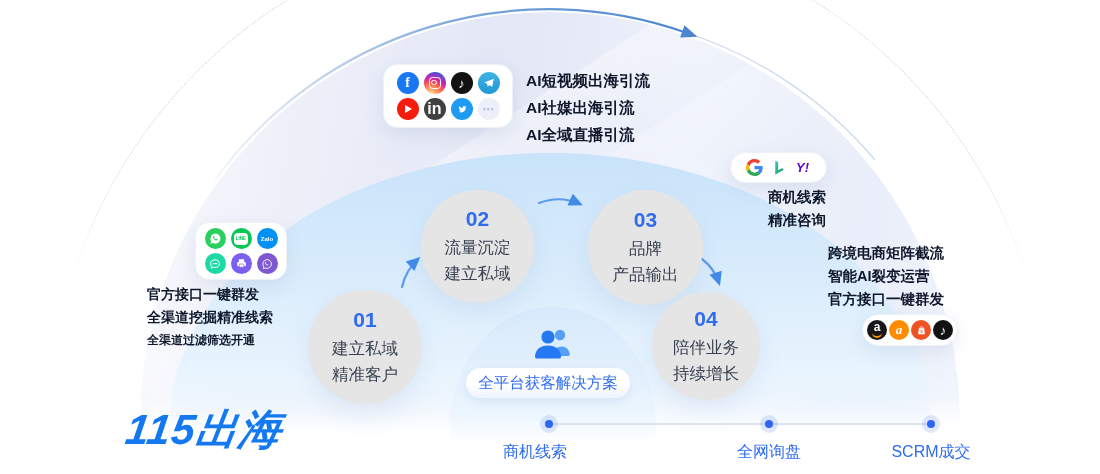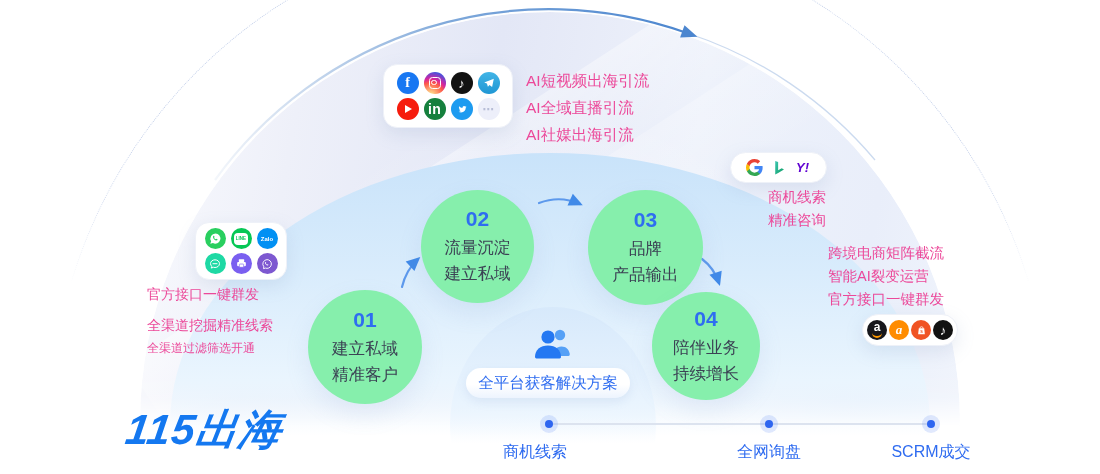--- a/index.html
+++ b/index.html
@@ -39,46 +39,46 @@
   .fb{background:#1877f2;font-size:14px;font-family:"Liberation Serif",serif;}
   .ig{background:radial-gradient(circle at 30% 107%,#fdf497 0%,#fd5949 45%,#d6249f 60%,#285AEB 90%);}
   .ig-box{width:10px;height:10px;border:1.6px solid #fff;border-radius:3.5px;position:relative;}
   .ig-box::after{content:"";position:absolute;width:3.6px;height:3.6px;border:1.5px solid #fff;
     border-radius:50%;left:1.6px;top:1.6px;}
   .tk{background:#121212;font-size:13px;}
   .tg{background:linear-gradient(#41b4e6,#2097d4);}
   .yt{background:#f61c0d;}
   .yt-tri{width:0;height:0;border-left:7px solid #fff;border-top:4.5px solid transparent;
     border-bottom:4.5px solid transparent;margin-left:2px;}
-  .li{background:#15803d;font-size:14px;letter-spacing:.2px;}
+  .li{background:#404040;font-size:16px;letter-spacing:.2px;}
   .tw{background:#1d9bf0;}
   .more{background:#edeffa;color:#b7bdd6;font-size:11px;letter-spacing:1px;}
   .wa{background:#29cf5f;}
   .ln{background:#06c755;}
   .line-inner{background:#fff;border-radius:4px;width:14px;height:12px;display:flex;
     align-items:center;justify-content:center;color:#06c755;font-size:4.5px;font-weight:bold;}
   .za{background:#0190f3;font-size:6px;}
   .ch{background:#1ed9a4;}
   .fx{background:#7a5ff0;}
   .vb{background:#7d58d0;}
   .gg{background:transparent;}
   .bg-bing{background:transparent;}
   .yh{background:transparent;color:#5f01d1;font-size:13px;font-style:italic;font-weight:800;}
   .am{background:#17171c;flex-direction:column;font-size:12px;line-height:9px;}
   .am .smile{display:block;width:10px;height:4px;border-bottom:2px solid #ff9900;border-radius:0 0 9px 9px;}
   .ab{background:#ff8c00;font-style:italic;font-size:13px;font-family:"Liberation Serif",serif;}
   .sp{background:#f05323;}
 
   
-  .tline{color:#ec4899;font-size:14.5px;line-height:23px;font-weight:400;white-space:nowrap;}
+  .tline{color:#0f172a;font-size:14.5px;line-height:23px;font-weight:700;white-space:nowrap;}
   .ai-lines .tline{font-size:15.5px;line-height:27px;}
   .center-lines{text-align:center;}
 
   
-  .step{position:absolute;background:#86efac;border-radius:50%;display:flex;flex-direction:column;
+  .step{position:absolute;background:#e5e5e5;border-radius:50%;display:flex;flex-direction:column;
     align-items:center;justify-content:center;box-shadow:0 10px 24px rgba(120,150,200,.14);}
   .step .num{color:#2f6df0;font-weight:700;font-size:21px;margin-bottom:3px;}
   .step .lbl{color:#3b4254;font-size:16.5px;line-height:26px;font-weight:500;white-space:nowrap;text-align:right;}
 
   
   .pill{position:absolute;left:466px;top:368px;width:164px;height:30px;border-radius:16px;
     background:linear-gradient(180deg,#ffffff 55%,#edf4fe);box-shadow:0 4px 10px rgba(120,150,200,.14);
     display:flex;align-items:center;justify-content:center;color:#2f6df0;font-weight:400;font-size:15.5px;
     white-space:nowrap;}
 
@@ -153,22 +153,22 @@
         <svg width="14" height="14" viewBox="0 0 24 24">
             <path fill="#fff" d="M19.8 8.1c-.5.2-1 .4-1.6.5.6-.4 1-.9 1.2-1.6-.6.3-1.2.6-1.8.7a2.8 2.8 0 0 0-4.8 2.5A7.9 7.9 0 0 1 7.1 7.3a2.8 2.8 0 0 0 .9 3.7c-.5 0-.9-.1-1.3-.3 0 1.3.9 2.4 2.2 2.7-.4.1-.8.1-1.2.1.3 1.1 1.3 1.9 2.5 1.9a5.6 5.6 0 0 1-4.1 1.1 7.9 7.9 0 0 0 4.3 1.3c5.1 0 8-4.3 8-8v-.4c.5-.4 1-.9 1.4-1.3z"></path>
           </svg>
       </span>
       <span class="ci more">⋯</span>
     </div>
   </div>
 
   <div class="abs ai-lines" style="left:526px;top:67px;">
     <div class="tline">AI短视频出海引流</div>
+    <div class="tline">AI社媒出海引流</div>
     <div class="tline">AI全域直播引流</div>
-    <div class="tline">AI社媒出海引流</div>
   </div>
 
   <div class="card" style="left:730px;top:152px;width:97px;height:31px;border-radius:16px;">
     <div class="icon-row" style="gap:4px;">
       <span class="ci ci-xs gg">
         <svg width="17" height="17" viewBox="0 0 24 24">
           <path fill="#4285F4" d="M23.49 12.27c0-.79-.07-1.54-.19-2.27H12v4.51h6.47c-.29 1.48-1.14 2.73-2.4 3.58v3h3.86c2.26-2.09 3.56-5.17 3.56-8.82z"></path>
           <path fill="#34A853" d="M12 24c3.24 0 5.95-1.08 7.93-2.91l-3.86-3c-1.08.72-2.45 1.16-4.07 1.16-3.13 0-5.78-2.11-6.73-4.96H1.29v3.09C3.26 21.3 7.31 24 12 24z"></path>
           <path fill="#FBBC05" d="M5.27 14.29c-.25-.72-.38-1.49-.38-2.29s.14-1.57.38-2.29V6.62H1.29C.47 8.24 0 10.06 0 12s.47 3.76 1.29 5.38l3.98-3.09z"></path>
           <path fill="#EA4335" d="M12 4.75c1.77 0 3.35.61 4.6 1.8l3.42-3.42C17.95 1.19 15.24 0 12 0 7.31 0 3.26 2.7 1.29 6.62l3.98 3.09c.95-2.85 3.6-4.96 6.73-4.96z"></path>
@@ -219,21 +219,21 @@
         <svg width="14" height="14" viewBox="0 0 24 24">
             <path fill="none" stroke="#fff" stroke-width="1.6" d="M12 4.5a7.5 7.5 0 0 1 7.5 7.5c0 4.1-3.4 7.5-7.5 7.5-.9 0-1.8-.2-2.6-.5L6 20l.6-3.2A7.5 7.5 0 0 1 12 4.5z"></path>
             <path fill="#fff" d="M9.8 8.6c.3 0 .7 1 .8 1.5.1.3-.3.6-.5.9.3.8 1.2 1.7 2.1 2 .2-.2.6-.7.9-.6.4.1 1.4.6 1.4.9 0 .7-.8 1.2-1.4 1.2-2.2 0-4.5-2.3-4.5-4.5 0-.6.5-1.4 1.2-1.4z"></path>
           </svg>
       </span>
     </div>
   </div>
 
   <div class="abs" style="left:147px;top:283px;">
     <div class="tline" style="font-size:14px;">官方接口一键群发</div>
-    <div class="tline" style="font-size:14px;margin-top:8px;">全渠道挖掘精准线索</div>
+    <div class="tline" style="font-size:14px;">全渠道挖掘精准线索</div>
     <div class="tline" style="font-size:12px;">全渠道过滤筛选开通</div>
   </div>
 
   <div class="abs" style="left:828px;top:242px;">
     <div class="tline">跨境电商矩阵截流</div>
     <div class="tline">智能AI裂变运营</div>
     <div class="tline">官方接口一键群发</div>
   </div>
 
   <div class="card" style="left:862px;top:314px;width:96px;height:32px;border-radius:16px;">

